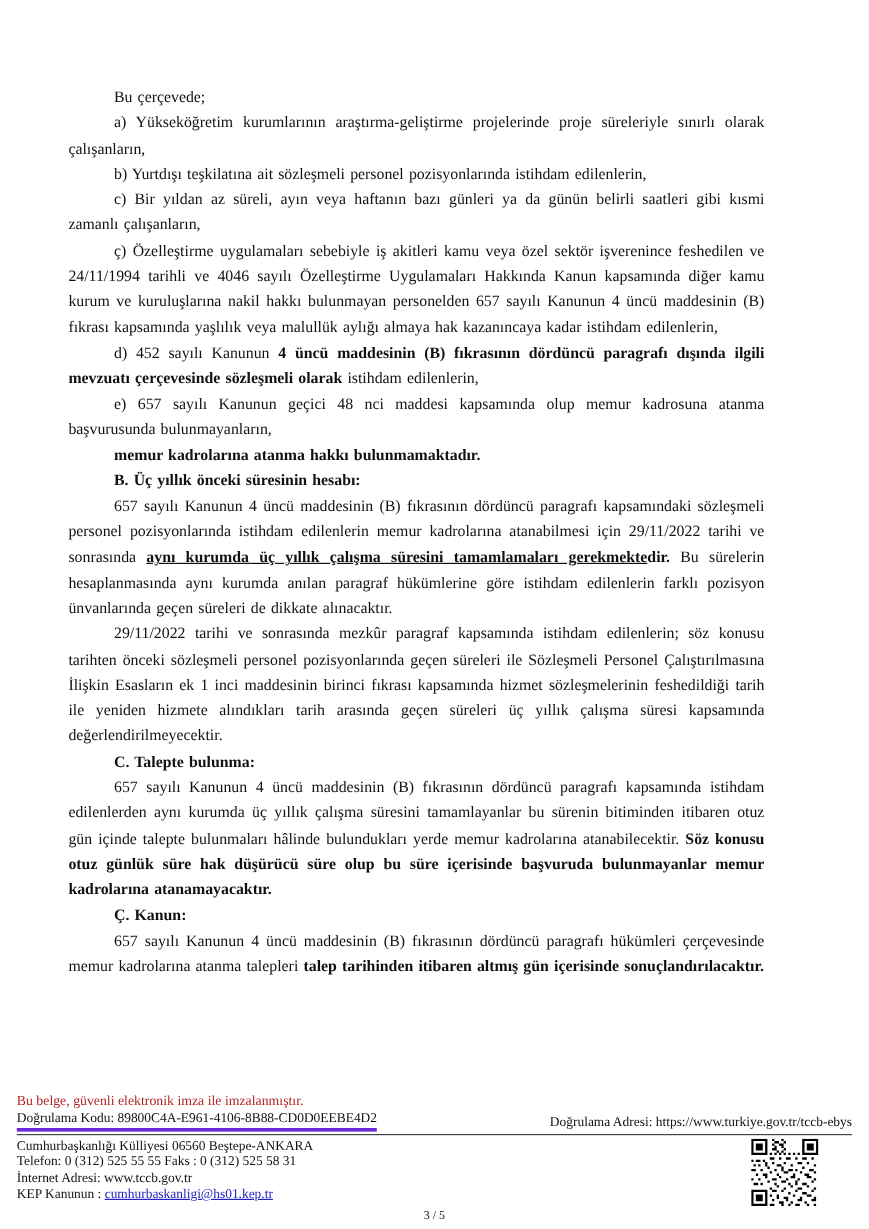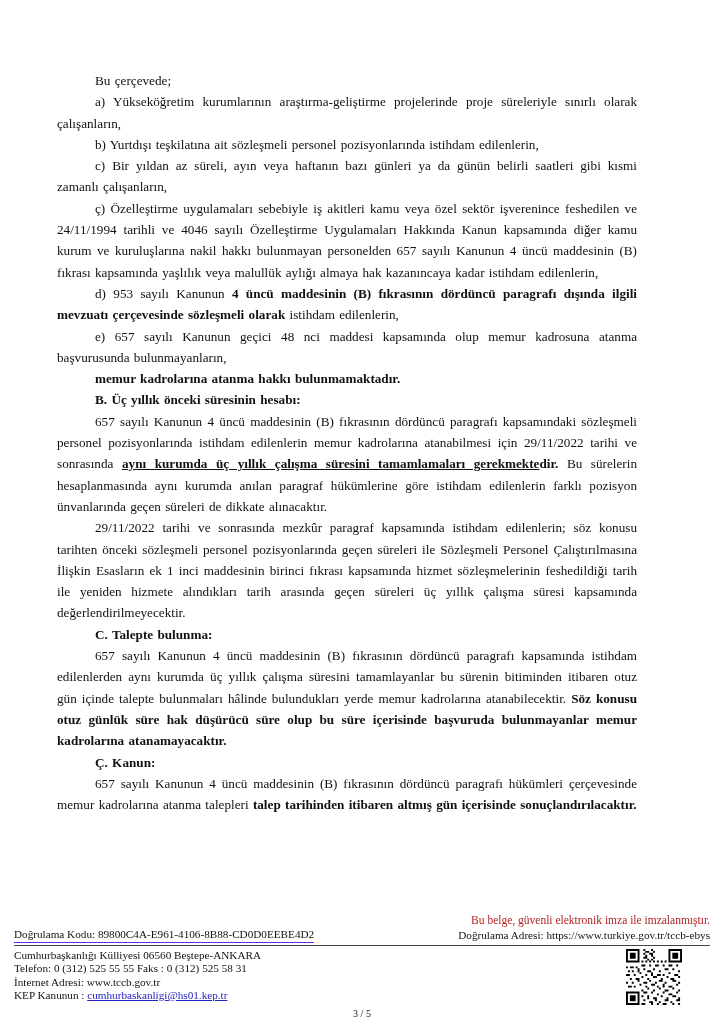--- a/index.html
+++ b/index.html
@@ -29,32 +29,32 @@
   .b { font-weight: bold; }
   .u { text-decoration: underline; }
 
   .footer {
     margin-top: auto;
     padding: 0 14px 4px 14px;
     font-size: 11.2px;
     line-height: 13.5px;
   }
   .signed-notice {
-    text-align: right;
+    text-align: left;
     font-size: 11.5px;
     margin-bottom: 1px;
   }
   .verify-row {
     display: flex;
     justify-content: space-between;
     align-items: flex-end;
     border-bottom: 1.5px solid #444444;
     padding-bottom: 2px;
   }
-  .verify-code { border-bottom: 1px solid #6d28d9; }
+  .verify-code { border-bottom: 3px solid #6d28d9; }
   .footer-lower {
     display: flex;
     justify-content: space-between;
     align-items: flex-start;
     padding-top: 3px;
   }
   .contact-block div { margin: 0; }
   .kep-link { text-decoration: underline; margin-top: 24px; }
   .qr {
     width: 56px;
@@ -72,21 +72,21 @@
 <body>
 
 <div class="page">
 
   <div class="doc-body">
       <p class="para ind"><span>Bu çerçevede;</span></p>
       <p class="para ind"><span>a) Yükseköğretim kurumlarının araştırma-geliştirme projelerinde proje süreleriyle sınırlı olarak çalışanların,</span></p>
       <p class="para ind"><span>b) Yurtdışı teşkilatına ait sözleşmeli personel pozisyonlarında istihdam edilenlerin,</span></p>
       <p class="para ind"><span>c) Bir yıldan az süreli, ayın veya haftanın bazı günleri ya da günün belirli saatleri gibi kısmi zamanlı çalışanların,</span></p>
       <p class="para ind"><span>ç) Özelleştirme uygulamaları sebebiyle iş akitleri kamu veya özel sektör işverenince feshedilen ve 24/11/1994 tarihli ve 4046 sayılı Özelleştirme Uygulamaları Hakkında Kanun kapsamında diğer kamu kurum ve kuruluşlarına nakil hakkı bulunmayan personelden 657 sayılı Kanunun 4 üncü maddesinin (B) fıkrası kapsamında yaşlılık veya malullük aylığı almaya hak kazanıncaya kadar istihdam edilenlerin,</span></p>
-      <p class="para ind"><span>d) 953 sayılı Kanunun </span><span class="b">4 üncü maddesinin (B) fıkrasının dördüncü paragrafı dışında ilgili mevzuatı çerçevesinde sözleşmeli olarak</span><span> istihdam edilenlerin,</span></p>
+      <p class="para ind"><span>d) 452 sayılı Kanunun </span><span class="b">4 üncü maddesinin (B) fıkrasının dördüncü paragrafı dışında ilgili mevzuatı çerçevesinde sözleşmeli olarak</span><span> istihdam edilenlerin,</span></p>
       <p class="para ind"><span>e) 657 sayılı Kanunun geçici 48 nci maddesi kapsamında olup memur kadrosuna atanma başvurusunda bulunmayanların,</span></p>
       <p class="para ind"><span class="b">memur kadrolarına atanma hakkı bulunmamaktadır.</span></p>
       <p class="para ind"><span class="b">B. Üç yıllık önceki süresinin hesabı:</span></p>
       <p class="para ind"><span>657 sayılı Kanunun 4 üncü maddesinin (B) fıkrasının dördüncü paragrafı kapsamındaki sözleşmeli personel pozisyonlarında istihdam edilenlerin memur kadrolarına atanabilmesi için 29/11/2022 tarihi ve sonrasında </span><span class="b u">aynı kurumda üç yıllık çalışma süresini tamamlamaları gerekmekte</span><span class="b">dir.</span><span> Bu sürelerin hesaplanmasında aynı kurumda anılan paragraf hükümlerine göre istihdam edilenlerin farklı pozisyon ünvanlarında geçen süreleri de dikkate alınacaktır.</span></p>
       <p class="para ind"><span>29/11/2022 tarihi ve sonrasında mezkûr paragraf kapsamında istihdam edilenlerin; söz konusu tarihten önceki sözleşmeli personel pozisyonlarında geçen süreleri ile Sözleşmeli Personel Çalıştırılmasına İlişkin Esasların ek 1 inci maddesinin birinci fıkrası kapsamında hizmet sözleşmelerinin feshedildiği tarih ile yeniden hizmete alındıkları tarih arasında geçen süreleri üç yıllık çalışma süresi kapsamında değerlendirilmeyecektir.</span></p>
       <p class="para ind"><span class="b">C. Talepte bulunma:</span></p>
       <p class="para ind"><span>657 sayılı Kanunun 4 üncü maddesinin (B) fıkrasının dördüncü paragrafı kapsamında istihdam edilenlerden aynı kurumda üç yıllık çalışma süresini tamamlayanlar bu sürenin bitiminden itibaren otuz gün içinde talepte bulunmaları hâlinde bulundukları yerde memur kadrolarına atanabilecektir. </span><span class="b">Söz konusu otuz günlük süre hak düşürücü süre olup bu süre içerisinde başvuruda bulunmayanlar memur kadrolarına atanamayacaktır.</span></p>
       <p class="para ind"><span class="b">Ç. Kanun:</span></p>
       <p class="para ind"><span>657 sayılı Kanunun 4 üncü maddesinin (B) fıkrasının dördüncü paragrafı hükümleri çerçevesinde memur kadrolarına atanma talepleri </span><span class="b">talep tarihinden itibaren altmış gün içerisinde sonuçlandırılacaktır.</span></p>
     </div>

